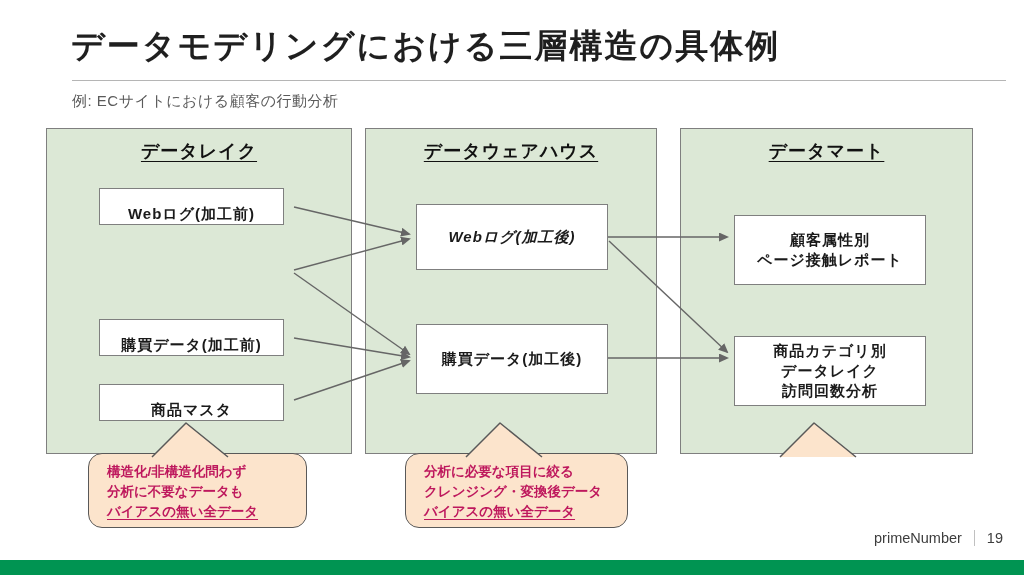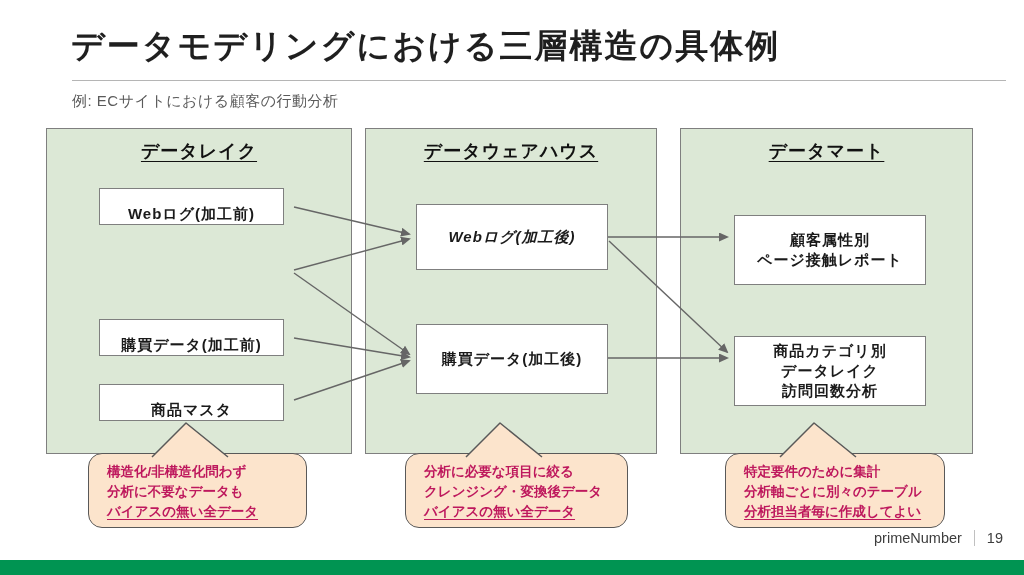--- a/index.html
+++ b/index.html
@@ -100,25 +100,20 @@
   <div class="callout callout-1">
     <div>構造化/非構造化問わず</div>
     <div>分析に不要なデータも</div>
     <div class="u">バイアスの無い全データ</div>
   </div>
   <div class="callout callout-2">
     <div>分析に必要な項目に絞る</div>
     <div>クレンジング・変換後データ</div>
     <div class="u">バイアスの無い全データ</div>
   </div>
-  <div class="callout callout-3">
-    <div>特定要件のために集計</div>
-    <div>分析軸ごとに別々のテーブル</div>
-    <div class="u">分析担当者毎に作成してよい</div>
-  </div>
 
   <svg class="overlay" viewBox="0 0 1024 575" xmlns="http://www.w3.org/2000/svg">
     <defs>
       <marker id="arrow" markerWidth="10" markerHeight="9" refX="8" refY="4.5" orient="auto" markerUnits="userSpaceOnUse">
         <path d="M0,0 L10,4.5 L0,9 Z" fill="#666666"></path>
       </marker>
     </defs>
     <g stroke="#666666" stroke-width="1.4" fill="none">
       <line x1="294" y1="207" x2="409" y2="234" marker-end="url(#arrow)"></line>
       <line x1="294" y1="270" x2="409" y2="239" marker-end="url(#arrow)"></line>

